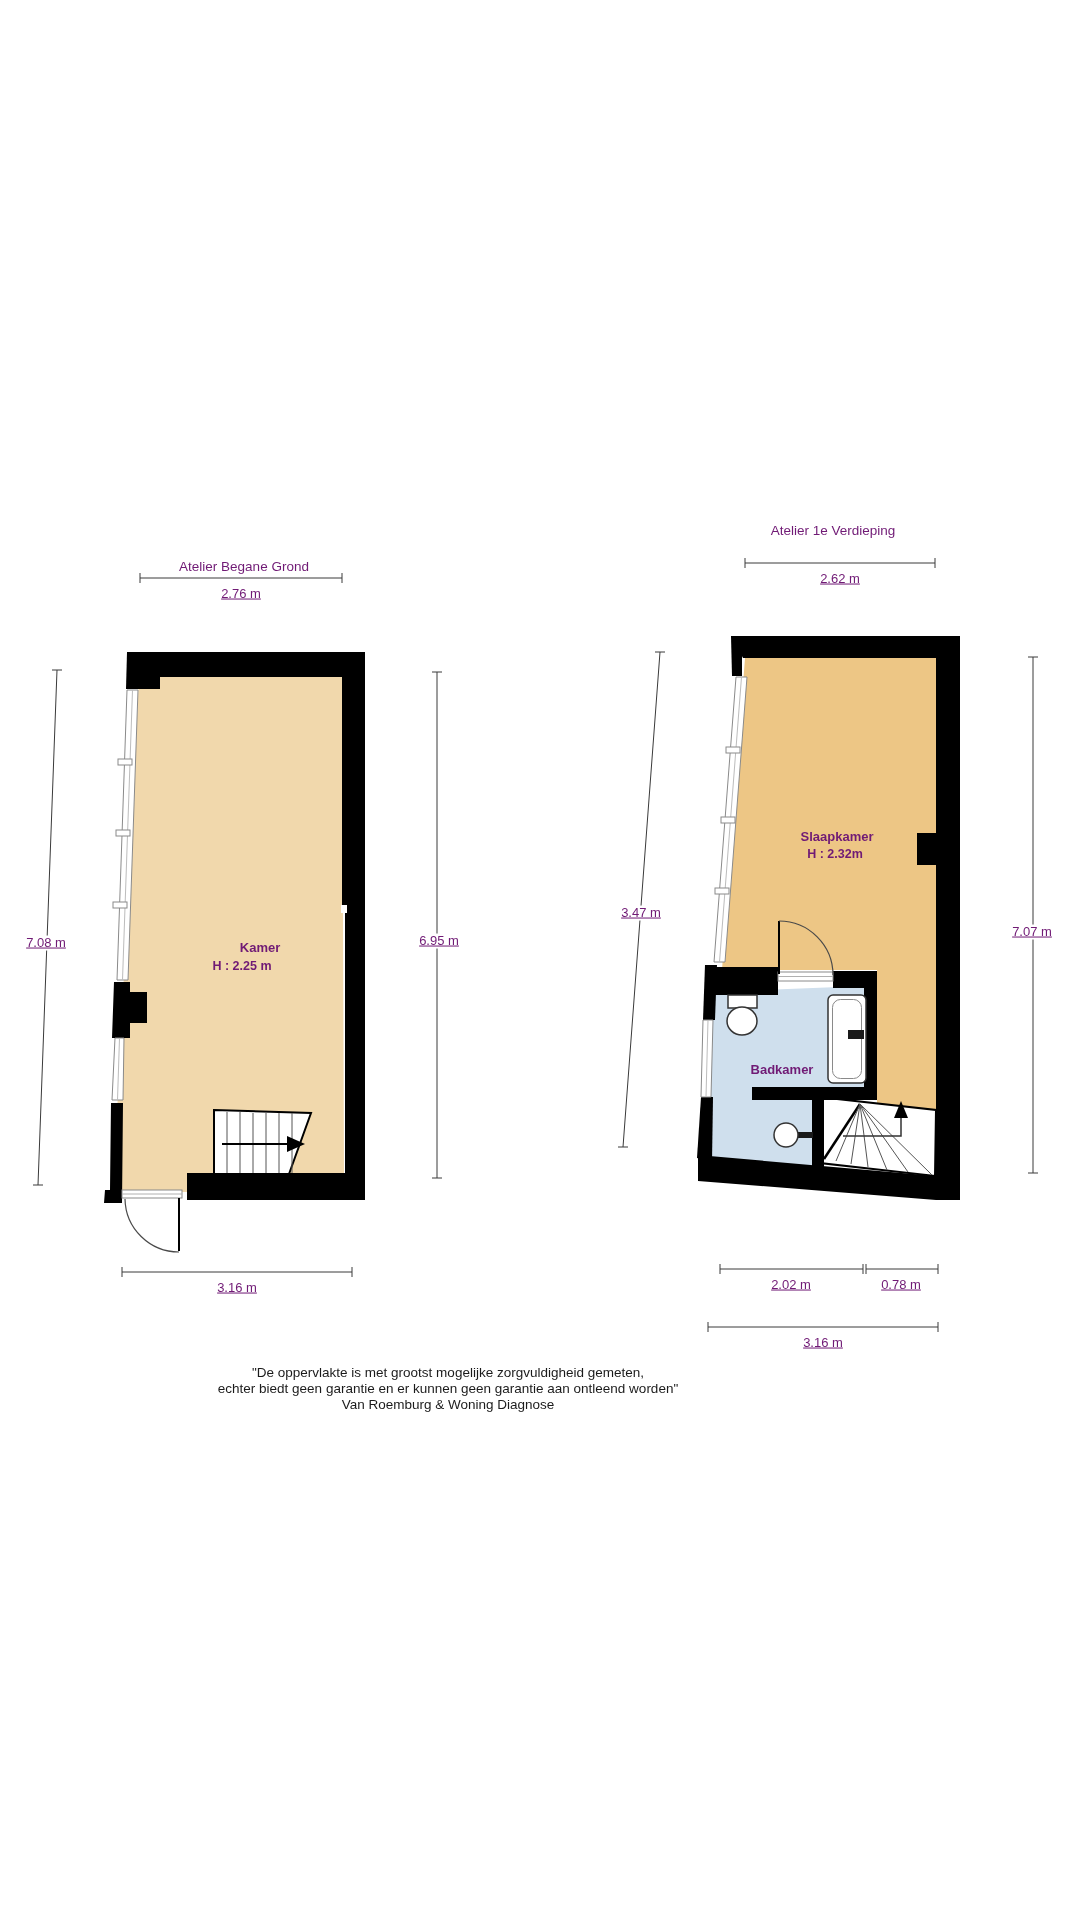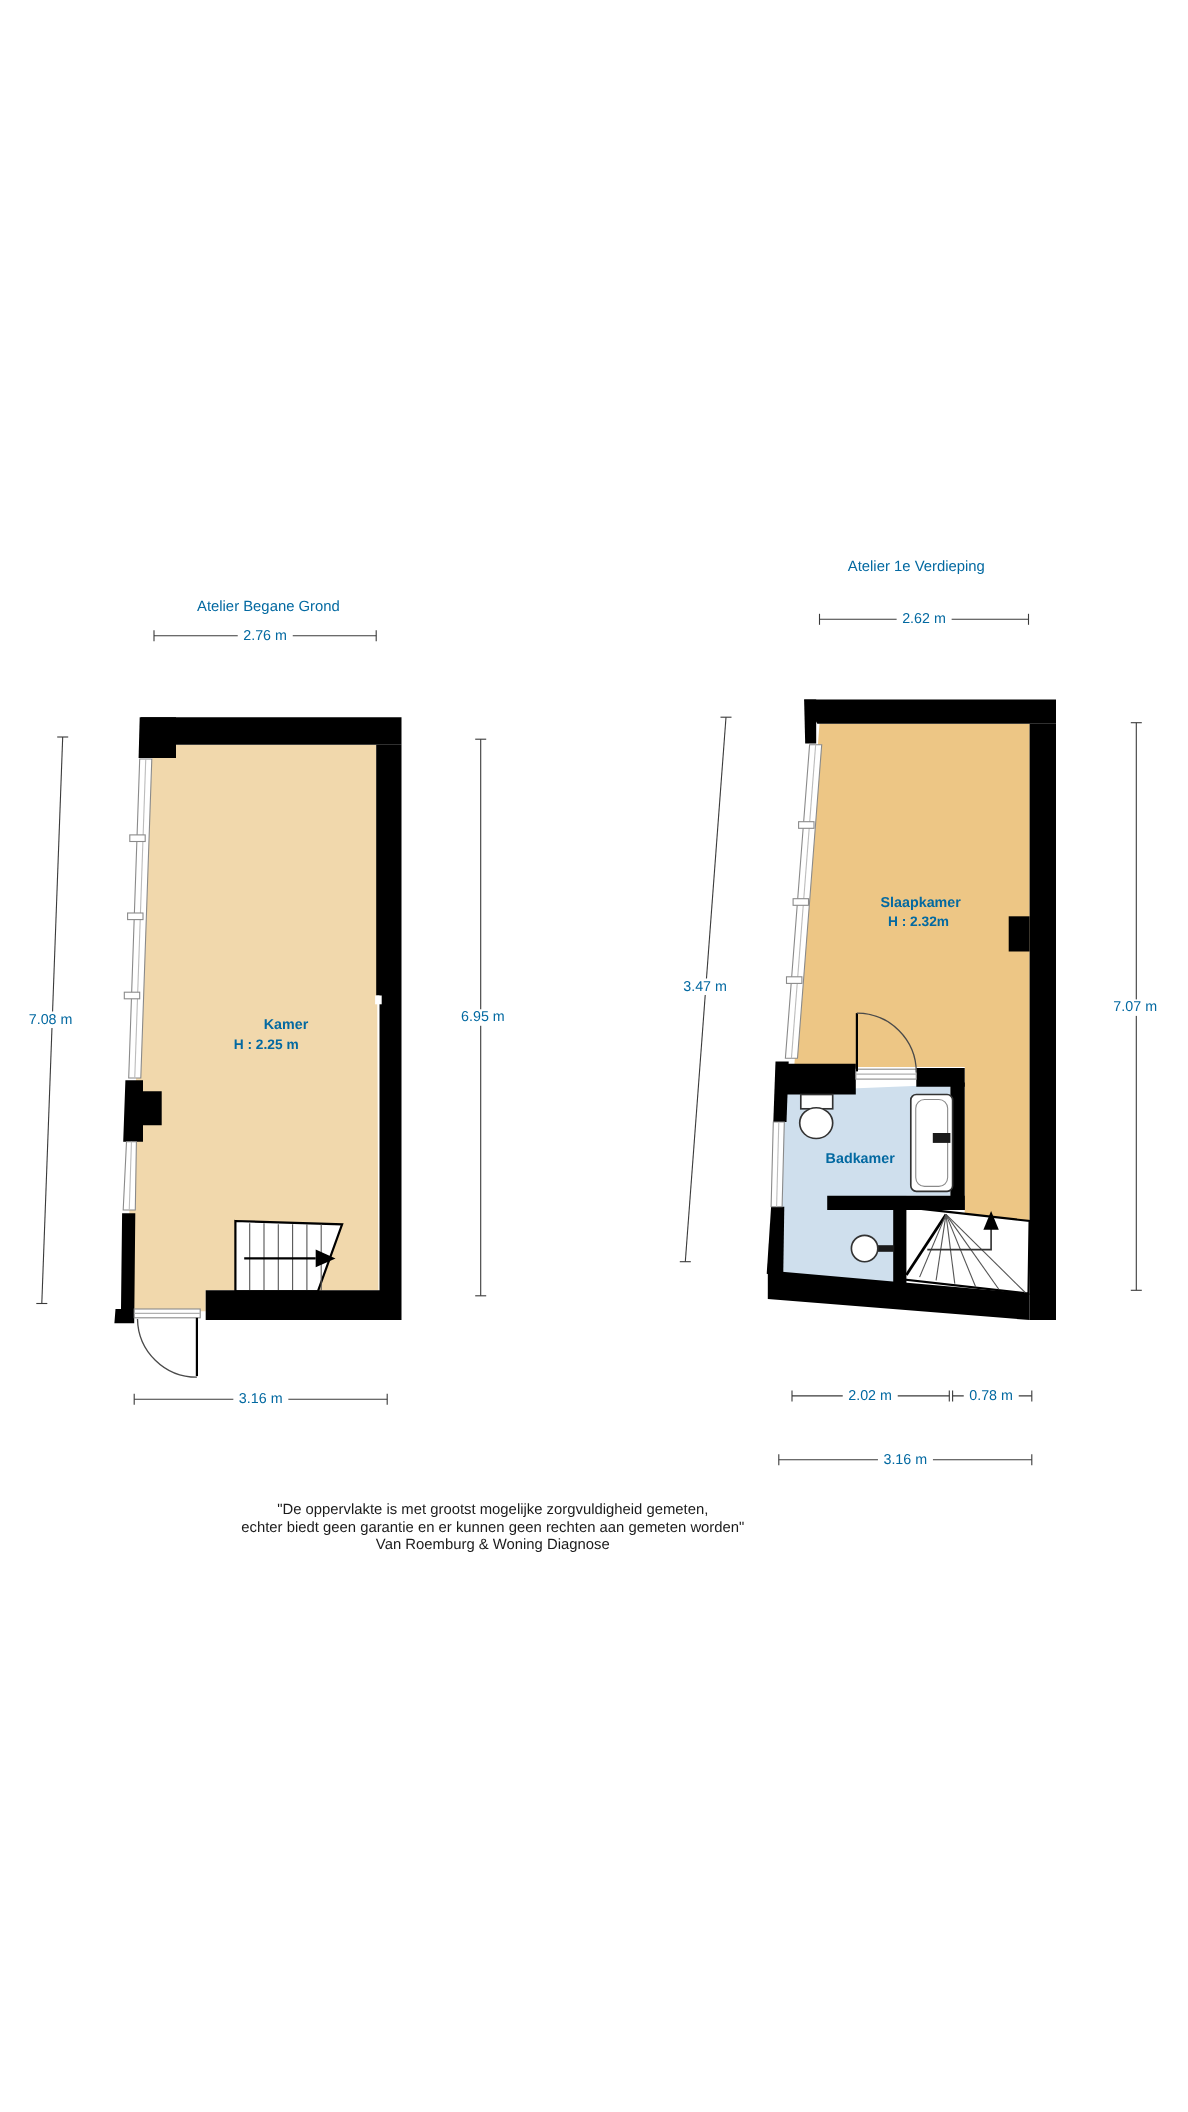--- a/index.html
+++ b/index.html
@@ -1,22 +1,22 @@
 <!DOCTYPE html>
 <html><head>
 <meta charset="utf-8">
 <style>
   html,body{margin:0;padding:0;background:#ffffff;}
   .stage{position:relative;width:1080px;height:1920px;background:#ffffff;overflow:hidden;
          font-family:"Liberation Sans", sans-serif;}
   .stage svg{position:absolute;left:0;top:0;}
   .label{position:absolute;transform:translate(-50%,-50%);white-space:nowrap;
-         color:#0369a1;line-height:1.15;}
+         color:#701a75;line-height:1.15;margin-top:16px;}
   .title{font-size:13.5px;}
-  .dim{font-size:13px;background:#ffffff;padding:0 5px;}
+  .dim{font-size:13px;background:#ffffff;padding:0 5px;text-decoration:underline;}
   .room{font-size:13px;font-weight:700;}
   .roomh{font-size:12.5px;font-weight:700;}
   .footer-line{position:absolute;transform:translate(-50%,-50%);white-space:nowrap;
          font-size:13.5px;color:#1b1b1b;}
 </style>
 </head>
 <body>
 
 <div class="stage">
 
@@ -197,16 +197,16 @@
 <div class="label dim" style="left:901px;top:1269px;">0.78 m</div>
 <div class="label dim" style="left:823px;top:1327px;">3.16 m</div>
 
 <div class="label room" style="left:238px;top:932px;padding-left:44px;">Kamer</div>
 <div class="label roomh" style="left:242px;top:950px;">H : 2.25 m</div>
 <div class="label room" style="left:837px;top:821px;">Slaapkamer</div>
 <div class="label roomh" style="left:835px;top:838px;text-align:center;">H : 2.32m</div>
 <div class="label room" style="left:782px;top:1054px;">Badkamer</div>
 
 <div class="footer-line" style="left:448px;top:1372px;">"De oppervlakte is met grootst mogelijke zorgvuldigheid gemeten,</div>
-<div class="footer-line" style="left:448px;top:1388px;">echter biedt geen garantie en er kunnen geen rechten aan gemeten worden"</div>
+<div class="footer-line" style="left:448px;top:1388px;">echter biedt geen garantie en er kunnen geen garantie aan ontleend worden"</div>
 <div class="footer-line" style="left:448px;top:1404px;">Van Roemburg &amp; Woning Diagnose</div>
 
 </div>
 
 </body></html>

